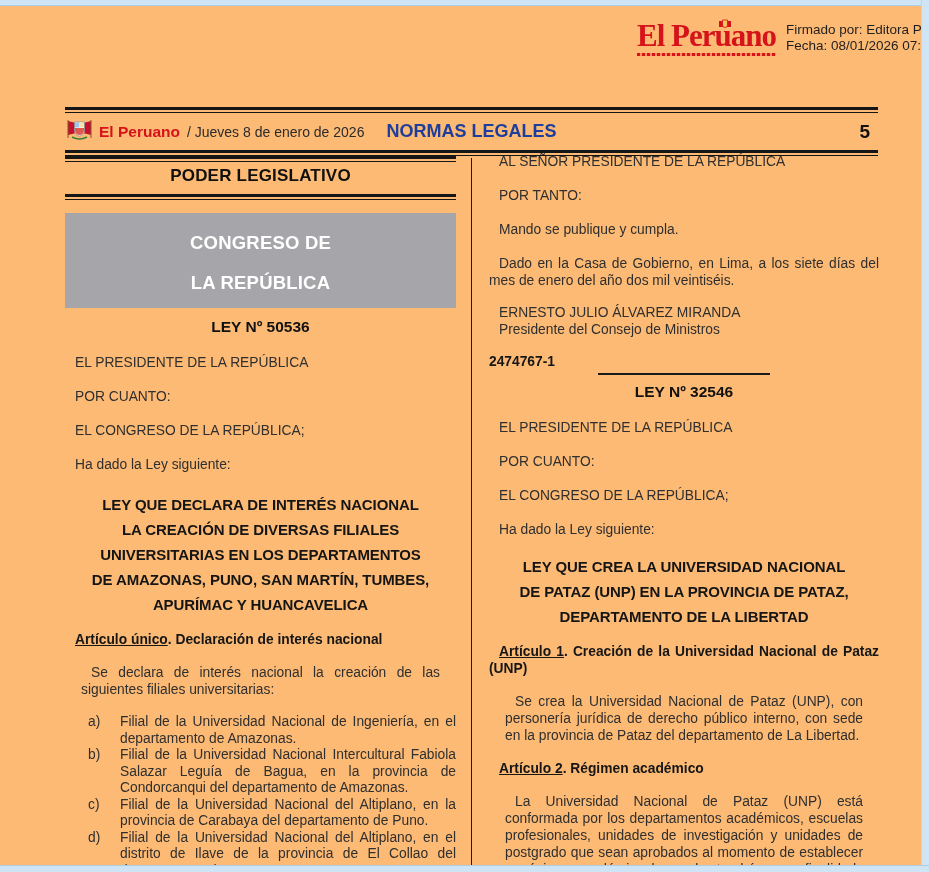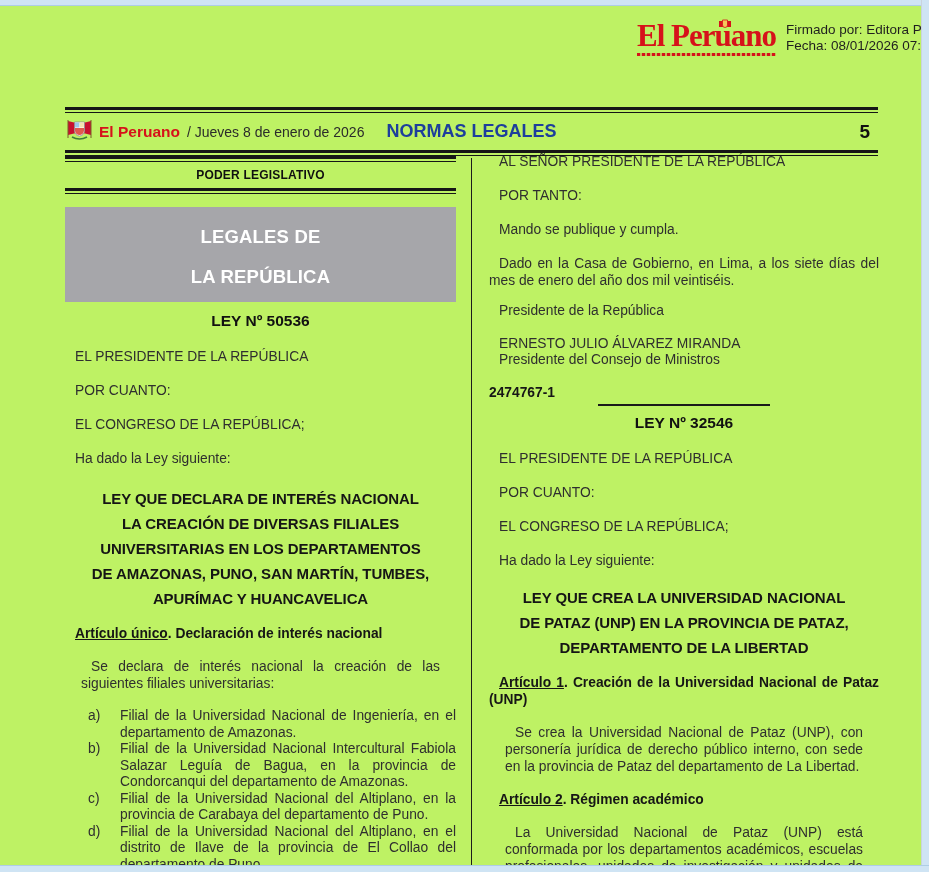--- a/index.html
+++ b/index.html
@@ -1,16 +1,16 @@
 <!DOCTYPE html>
 <html><head>
 <meta charset="utf-8">
 <style>
   html,body{margin:0;padding:0;background:#e8eef4;}
-  .screen{position:relative;width:929px;height:872px;background:#bef264;overflow:hidden;
+  .screen{position:relative;width:929px;height:872px;background:#fdba74;overflow:hidden;
           font-family:"Liberation Sans",sans-serif;color:#2f2f2f;}
   
   .edge-top{position:absolute;top:0;left:0;right:0;height:5px;background:#cfe4f4;border-bottom:1px solid #aecde5;z-index:9;}
   .edge-right{position:absolute;top:0;right:0;bottom:0;width:7px;background:#cfe4f4;border-left:1px solid #c9d4dd;z-index:9;}
   .edge-bottom{position:absolute;left:0;right:0;bottom:0;height:6px;background:#cfe4f4;border-top:1px solid #aecde5;z-index:9;}
 
   
   .mast{position:absolute;top:15px;left:637px;display:flex;gap:10px;align-items:flex-start;}
   .logo-wrap{position:relative;padding-top:6px;}
   .logo-text{font-family:"Liberation Serif",serif;font-weight:bold;font-size:31px;line-height:30px;
@@ -30,22 +30,22 @@
   .ph-page{position:absolute;right:8px;font-weight:bold;font-size:19px;color:#111;}
 
   
   .divider{position:absolute;left:471px;top:158px;bottom:6px;width:1px;background:#1c1c1c;}
 
   
   .col{position:absolute;width:391px;font-size:13.8px;line-height:17px;}
   .col-left{left:65px;top:156px;}
   .col-right{left:489px;top:150px;width:390px;}
 
-  .section-title{text-align:center;font-weight:bold;font-size:12px;color:#101010;
-                 padding:5px 0 4px;letter-spacing:.2px;}
+  .section-title{text-align:center;font-weight:bold;font-size:17px;color:#101010;
+                 padding:5px 0 10px;letter-spacing:.2px;}
   .org-box{margin-top:13px;background:#a6a6aa;color:#fff;text-align:center;font-weight:bold;
            font-size:18.5px;padding:20px 0 16px;letter-spacing:.2px;}
   .org-box .l1{margin-bottom:21px;line-height:19px;}
   .org-box .l2{line-height:19px;}
   .law-no{text-align:center;font-weight:bold;font-size:15.5px;color:#111;margin:11px 0 0;line-height:16px;}
 
   p.para{margin:19px 0 0;text-indent:10px;}
   p.para + p.para{margin-top:17px;}
   .just{text-align:justify;}
 
@@ -122,21 +122,21 @@
   </div>
 
   <div class="divider"></div>
 
   <div class="col col-left">
     <div class="drule"></div>
     <div class="section-title">PODER LEGISLATIVO</div>
     <div class="drule"></div>
 
     <div class="org-box">
-      <div class="l1">LEGALES DE</div>
+      <div class="l1">CONGRESO DE</div>
       <div class="l2">LA REPÚBLICA</div>
     </div>
 
     <div class="law-no">LEY Nº 50536</div>
 
     <p class="para">EL PRESIDENTE DE LA REPÚBLICA</p>
     <p class="para">POR CUANTO:</p>
     <p class="para">EL CONGRESO DE LA REPÚBLICA;</p>
     <p class="para">Ha dado la Ley siguiente:</p>
 
@@ -175,21 +175,20 @@
     </ol>
   </div>
 
   <div class="col col-right">
     <p class="para" style="margin-top:3px">AL SEÑOR PRESIDENTE DE LA REPÚBLICA</p>
     <p class="para">POR TANTO:</p>
     <p class="para">Mando se publique y cumpla.</p>
     <p class="para just">Dado en la Casa de Gobierno, en Lima, a los siete días del mes de enero del año dos mil veintiséis.</p>
 
     <div class="sig">
-      <div class="role">Presidente de la República</div>
     </div>
     <div class="sig">
       <div class="name">ERNESTO JULIO ÁLVAREZ MIRANDA</div>
       <div class="role">Presidente del Consejo de Ministros</div>
     </div>
 
     <div class="ref-code">2474767-1</div>
     <div class="sep-rule"></div>
 
     <div class="law-no2">LEY Nº 32546</div>

